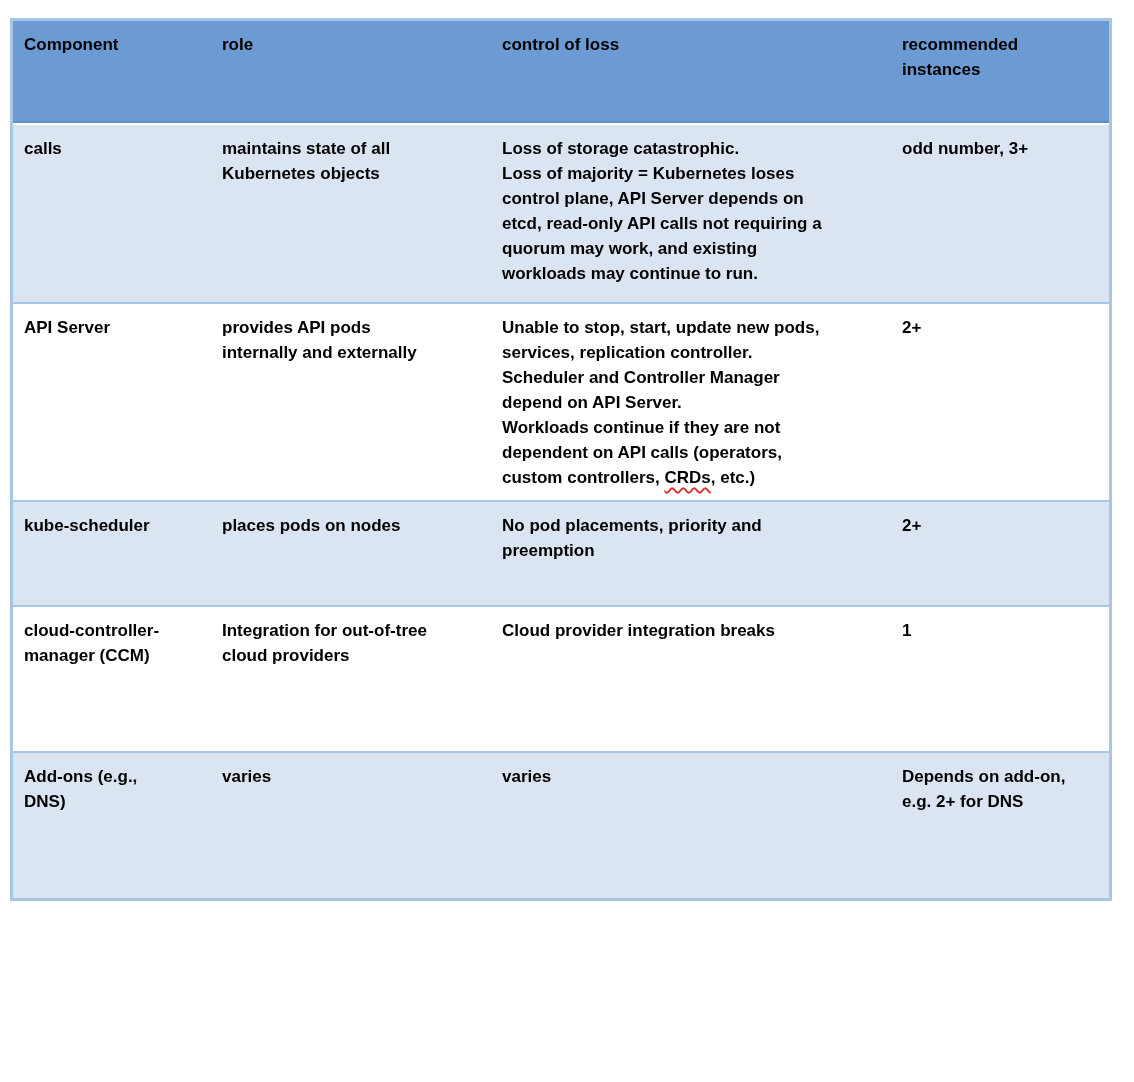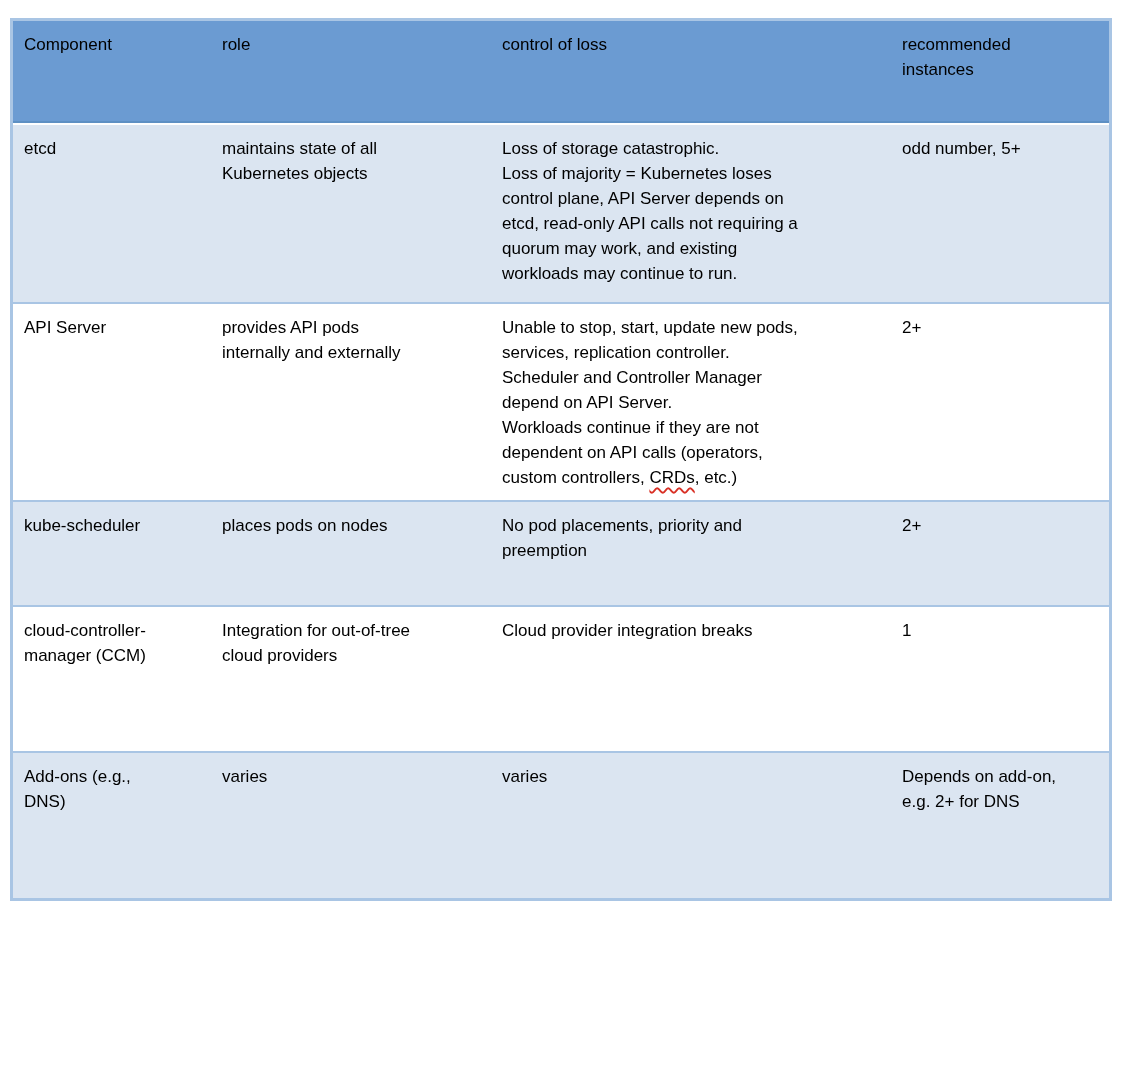--- a/index.html
+++ b/index.html
@@ -25,21 +25,21 @@
     border:3px solid var(--border);
     background:#ffffff;
   }
   col.c1{width:198px;}
   col.c2{width:280px;}
   col.c3{width:400px;}
   col.c4{width:218px;}
   th,td{
     vertical-align:top;
     text-align:left;
-    font-weight:400;
+    font-weight:700;
     font-size:17px;
     line-height:25px;
     padding:11px 14px 10px 11px;
     white-space:pre-line;
     overflow-wrap:break-word;
   }
   thead th{
     background:var(--header-bg);
     border-bottom:2px solid var(--header-separator);
   }
@@ -77,30 +77,30 @@
     <tr>
       <th>Component</th>
       <th>role</th>
       <th>control of loss</th>
       <th>recommended
 instances</th>
     </tr>
   </thead>
   <tbody>
     <tr>
-      <td class="cell">etcd</td>
+      <td class="cell">calls</td>
       <td class="cell">maintains state of all
 Kubernetes objects</td>
       <td class="cell">Loss of storage catastrophic.
 Loss of majority = Kubernetes loses
 control plane, API Server depends on
 etcd, read-only API calls not requiring a
 quorum may work, and existing
 workloads may continue to run.</td>
-      <td class="cell">odd number, 5+</td>
+      <td class="cell">odd number, 3+</td>
     </tr>
     <tr>
       <td class="cell">API Server</td>
       <td class="cell">provides API pods
 internally and externally</td>
       <td class="cell">Unable to stop, start, update new pods,
 services, replication controller.
 Scheduler and Controller Manager
 depend on API Server.
 Workloads continue if they are not

